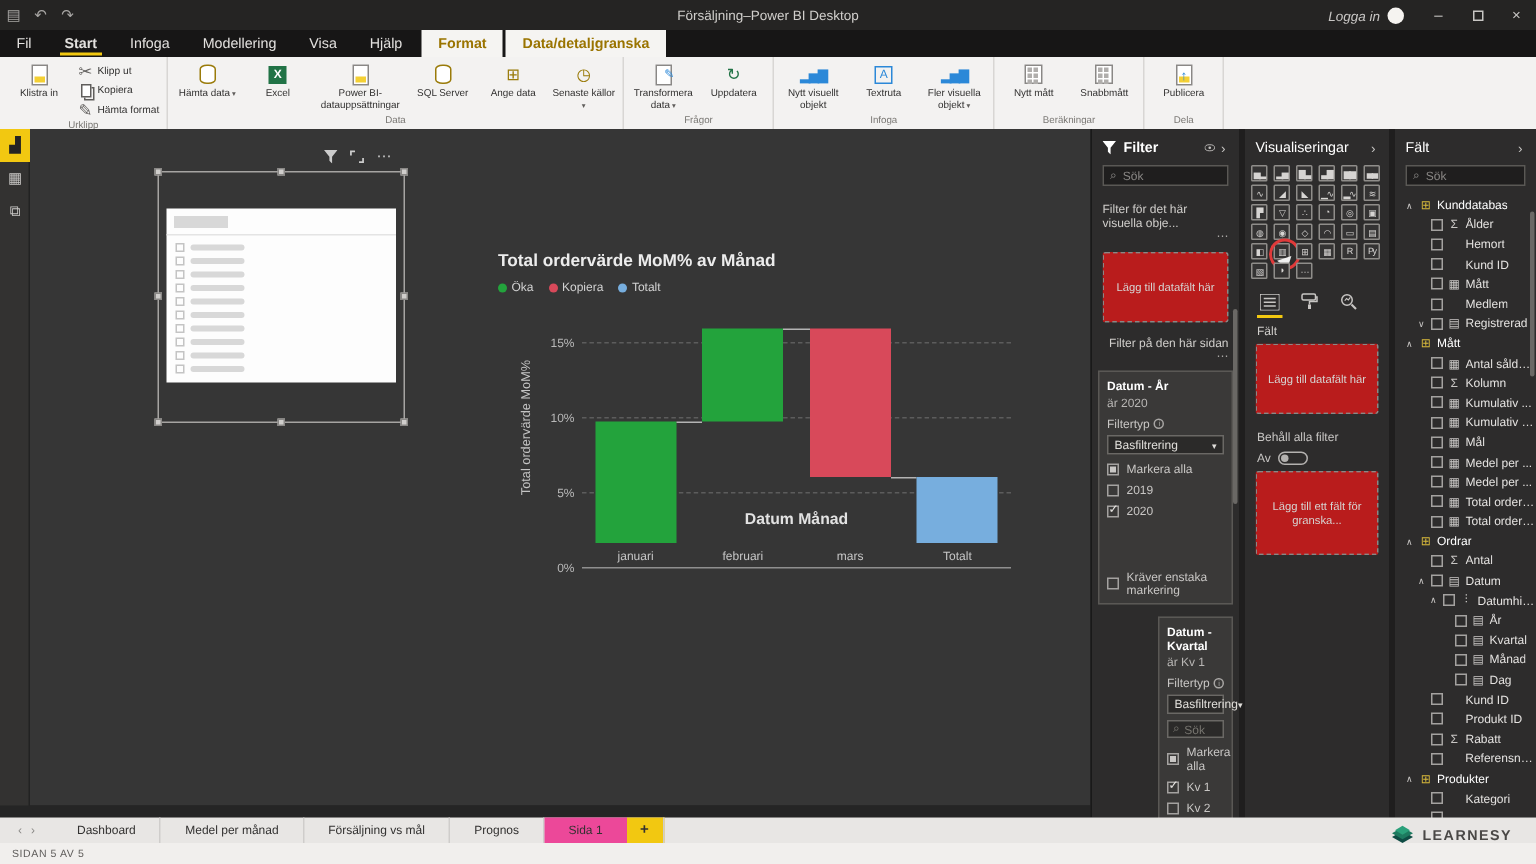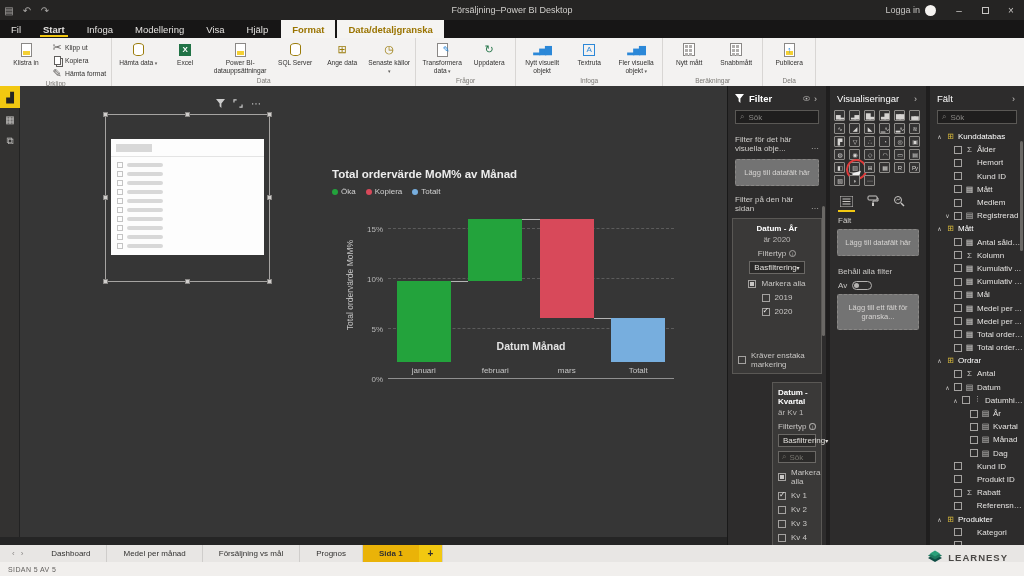--- a/index.html
+++ b/index.html
@@ -6,21 +6,21 @@
   html,body { width:1024px; height:576px; overflow:hidden; background:#1a1a1a;
     font-family:"Liberation Sans", sans-serif; -webkit-font-smoothing:antialiased; }
   #app { position:relative; width:1024px; height:576px; }
 
   
   #titlebar { position:absolute; left:0; top:0; width:1024px; height:20px; background:#252423;
     display:flex; align-items:center; color:#c8c6c4; font-size:9px; }
   .tb-ic { width:18px; text-align:center; color:#a8a6a4; font-size:10px; cursor:pointer; }
   #tb-title { position:absolute; left:0; right:0; text-align:center; color:#d0cecb; font-size:9px; pointer-events:none; }
   #tb-right { margin-left:auto; display:flex; align-items:center; gap:0; z-index:2; }
-  #signin { display:flex; align-items:flex-start; gap:5px; padding:0 10px; cursor:pointer; }
+  #signin { display:flex; align-items:flex-end; gap:5px; padding:0 10px; cursor:pointer;font-style:italic; }
   #signin .avatar { width:11px; height:11px; border-radius:50%; background:#f5f3f0; }
   .winbtn { width:26px; height:20px; display:flex; align-items:center; justify-content:center; color:#c8c6c4; cursor:pointer; font-size:10px; }
   .restore-glyph { width:7px; height:7px; border:1px solid #c8c6c4; display:inline-block; }
 
   
   #tabrow { position:absolute; left:0; top:20px; width:1024px; height:18px; background:#171616;
     display:flex; align-items:stretch; font-size:9.5px; color:#e3e1df; }
   .mtab { padding:0 11px; display:flex; align-items:center; cursor:pointer; position:relative; }
   .mtab.active { font-weight:bold; }
   .mtab.active::after { content:""; position:absolute; left:8px; right:8px; bottom:1px; height:2px; background:#f2c811; }
@@ -87,25 +87,25 @@
   #ylabel { position:absolute; left:-55px; top:112px; width:150px; text-align:center; font-size:8.5px; color:#c4c4c4; transform:rotate(-90deg); }
 
   
   .pane { position:absolute; top:0; height:459px; background:#2d2c2c; color:#c8c6c4; font-size:8px; }
   .pane-head { display:flex; align-items:center; padding:7px 7px 5px; color:#fff; }
   .pane-head .ph-t { font-size:9.5px; font-weight:bold; }
   .pane-head .spacer { flex:1; }
   .chev { color:#c8c6c4; cursor:pointer; font-size:9px; padding:0 2px; }
   .searchbox { margin:1px 7px 6px; height:14px; background:#1f1e1e; border:1px solid #5a5855; display:flex; align-items:center; gap:4px; padding:0 4px; color:#8a8886; }
   .searchbox .q { font-size:8px; }
-  .dropzone { margin:4px 7px; border:1px dashed #8a8886; border-radius:2px; background:#737373; color:#d6d4d2; text-align:center; padding:8px 2px; font-size:7.5px; cursor:pointer; }
+  .dropzone { margin:4px 7px; border:1px dashed #8a8886; border-radius:2px; background:#b91c1c; color:#d6d4d2; text-align:center; padding:18px 2px; font-size:7.5px; cursor:pointer; }
 
   
   #filter-pane { left:727px; width:99px; border-left:1px solid #191919; }
-  .fsection { display:flex; align-items:flex-end; padding:5px 7px 2px; color:#d0cecb; }
+  .fsection { display:flex; align-items:flex-end; padding:5px 7px 2px; color:#d0cecb;flex-direction:column; }
   .fsection .dots { margin-left:auto; cursor:pointer; color:#a8a6a4; }
   .fcard { margin:3px 4px 8px; background:#3a3938; border:1px solid #5a5855; padding:5px 5px 4px; display:flex; flex-direction:column; }
   .fcard .fname { color:#fff; font-weight:bold; font-size:8px; }
   .fcard .fstate { color:#b8b6b4; margin-top:2px; }
   .flabel { margin-top:5px; color:#c8c6c4; display:flex; align-items:center; gap:3px; }
   .info-i { width:7px; height:7px; border:1px solid #a8a6a4; border-radius:50%; font-size:5px; display:inline-flex; align-items:center; justify-content:center; color:#a8a6a4; }
   .fselect { margin-top:3px; height:13px; background:#2b2a29; border:1px solid #6a6865; display:flex; align-items:center; padding:0 4px; color:#e0deda; cursor:pointer; }
   .fselect .arrow { margin-left:auto; font-size:6px; }
   .fsearch { margin-top:4px; height:12px; background:#2b2a29; border:1px solid #6a6865; display:flex; align-items:center; gap:3px; padding:0 3px; color:#77756F; }
   .citem { display:flex; align-items:center; gap:5px; margin-top:5px; cursor:pointer; }
@@ -138,21 +138,21 @@
   .trow .exp { width:7px; font-size:6px; color:#c8c6c4; flex:none; text-align:center; }
   .trow .ficon { font-size:8px; color:#d6b83c; flex:none; width:9px; text-align:center; }
   .trow .ficon.gray { color:#c8c6c4; }
   .trow .tlabel { font-size:8px; color:#e4e2e0; overflow:hidden; text-overflow:ellipsis; }
   .trow.group .tlabel { color:#fff; }
 
   
   #pagesbar { position:absolute; left:0; top:545px; width:1024px; height:17px; background:#e8e6e4; display:flex; align-items:stretch; font-size:8px; color:#323130; }
   #page-arrows { display:flex; align-items:center; gap:6px; padding:0 12px; color:#8a8886; }
   .ptab { display:flex; align-items:center; padding:0 16px; border-right:1px solid #cfcdcb; cursor:pointer; }
-  .ptab.active { background:#eab308; font-weight:bold; border-right:none; }
+  .ptab.active { background:#ec4899; font-weight:normal; border-right:none; }
   .ptab.add { background:#f2c811; font-weight:bold; padding:0 9px; font-size:10px; }
   #statusbar { position:absolute; left:0; top:562px; width:1024px; height:14px; background:#f1efed; color:#605e5c; font-size:7px; display:flex; align-items:center; padding-left:8px; letter-spacing:.4px; }
   #brand { position:absolute; right:16px; top:549px; display:flex; align-items:center; gap:4px; z-index:10; }
   #brand .btext { font-size:9.5px; font-weight:bold; color:#4a4846; letter-spacing:1px; }
 </style>
 </head>
 <body>
 
 <div id="app">
 
@@ -493,21 +493,21 @@
       <div class="fsection">
         <span>Filter för det här visuella obje...</span>
         <span class="dots">⋯</span>
       </div>
       <div class="dropzone">Lägg till datafält här</div>
       <div class="fsection">
         <span>Filter på den här sidan</span>
         <span class="dots">⋯</span>
       </div>
       <div id="filter-cards">
-          <div class="fcard" style="min-height: 156px; align-items: center;">
+          <div class="fcard" style="min-height: 156px;">
             <div class="fname">Datum - År</div>
             <div class="fstate">är 2020</div>
             <div class="flabel">Filtertyp<span class="info-i">i</span></div>
             <div class="fselect">
               <span>Basfiltrering</span>
               <span class="arrow">▾</span>
             </div>
             <div class="citem">
               <span class="cb ind"></span>
               <span>Markera alla</span>

